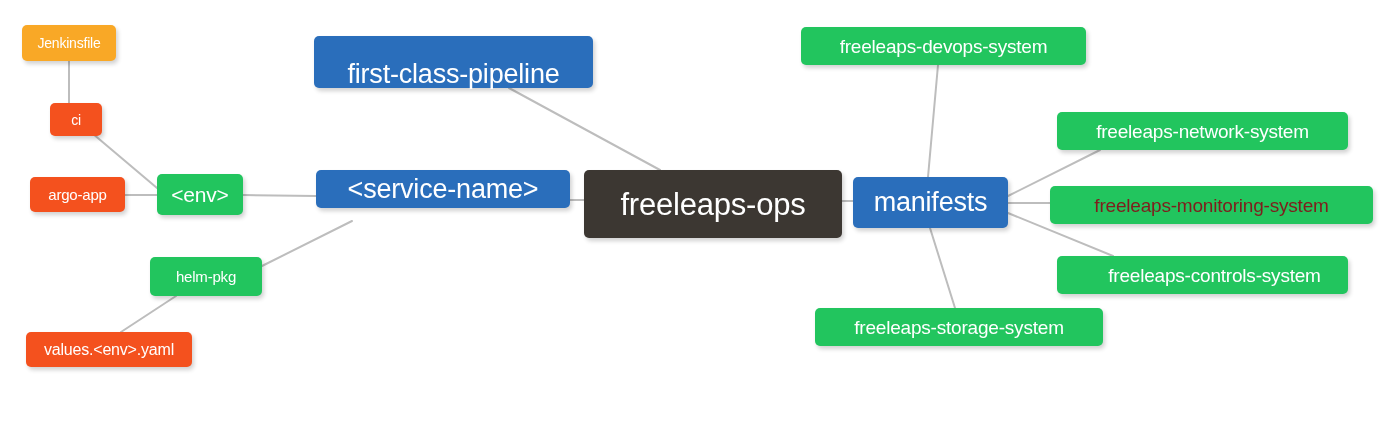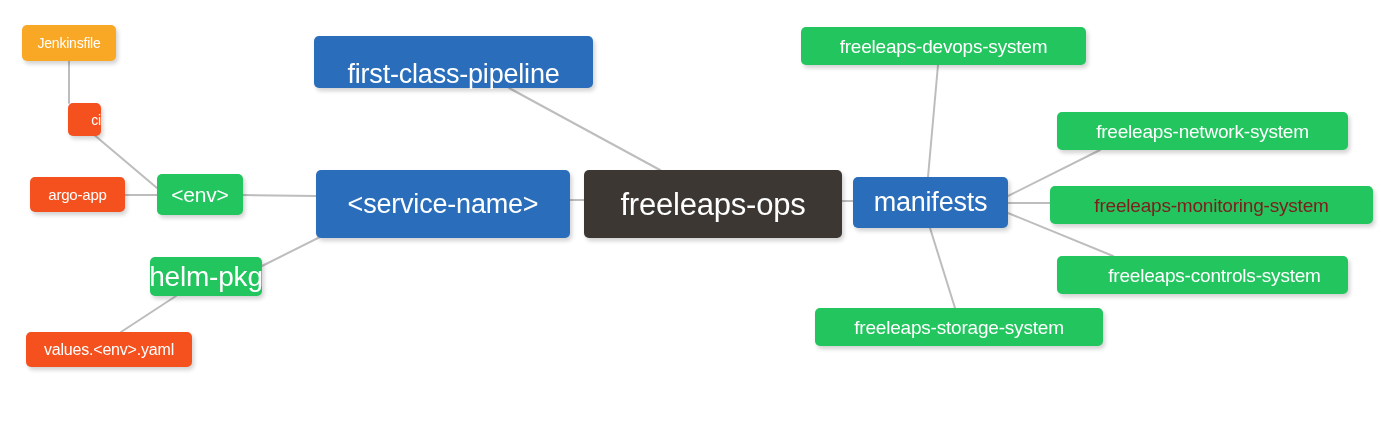--- a/index.html
+++ b/index.html
@@ -60,36 +60,36 @@
       <line x1="928" y1="177" x2="938" y2="65" stroke="#bdbdbd" stroke-width="2" stroke-linecap="round"></line>
       <line x1="1008" y1="196" x2="1100" y2="150" stroke="#bdbdbd" stroke-width="2" stroke-linecap="round"></line>
       <line x1="1008" y1="203" x2="1050" y2="203" stroke="#bdbdbd" stroke-width="2" stroke-linecap="round"></line>
       <line x1="1008" y1="213" x2="1113" y2="256" stroke="#bdbdbd" stroke-width="2" stroke-linecap="round"></line>
       <line x1="930" y1="228" x2="955" y2="308" stroke="#bdbdbd" stroke-width="2" stroke-linecap="round"></line>
     </svg>
   <div id="node-layer">
       <div class="node" style="left: 22px; top: 25px; width: 94px; height: 36px; background: rgb(249, 168, 38); font-size: 14px; color: rgb(255, 255, 255);">
         <span class="node-label">Jenkinsfile</span>
       </div>
-      <div class="node" style="left: 68px; top: 103px; width: 33px; height: 33px; background: rgb(244, 81, 30); font-size: 14px; color: rgb(255, 255, 255); justify-content: flex-end;">
+      <div class="node" style="left: 50px; top: 103px; width: 52px; height: 33px; background: rgb(244, 81, 30); font-size: 14px; color: rgb(255, 255, 255);">
         <span class="node-label">ci</span>
       </div>
       <div class="node" style="left: 30px; top: 177px; width: 95px; height: 35px; background: rgb(244, 81, 30); font-size: 15px; color: rgb(255, 255, 255);">
         <span class="node-label">argo-app</span>
       </div>
       <div class="node" style="left: 157px; top: 174px; width: 86px; height: 41px; background: rgb(34, 197, 94); font-size: 21px; color: rgb(255, 255, 255);">
         <span class="node-label">&lt;env&gt;</span>
       </div>
-      <div class="node" style="left: 316px; top: 170px; width: 254px; height: 68px; background: rgb(42, 110, 187); font-size: 27px; color: rgb(255, 255, 255);">
+      <div class="node" style="left: 316px; top: 170px; width: 254px; height: 38px; background: rgb(42, 110, 187); font-size: 27px; color: rgb(255, 255, 255);">
         <span class="node-label">&lt;service-name&gt;</span>
       </div>
       <div class="node" style="left: 314px; top: 36px; width: 279px; height: 52px; background: rgb(42, 110, 187); font-size: 27px; color: rgb(255, 255, 255); align-items: flex-end;">
         <span class="node-label">first-class-pipeline</span>
       </div>
-      <div class="node" style="left: 150px; top: 257px; width: 112px; height: 39px; background: rgb(34, 197, 94); font-size: 28px; color: rgb(255, 255, 255);">
+      <div class="node" style="left: 150px; top: 257px; width: 112px; height: 39px; background: rgb(34, 197, 94); font-size: 15px; color: rgb(255, 255, 255);">
         <span class="node-label">helm-pkg</span>
       </div>
       <div class="node" style="left: 10px; top: 332px; width: 166px; height: 35px; background: rgb(244, 81, 30); font-size: 16px; color: rgb(255, 255, 255); margin-left: 16px;">
         <span class="node-label">values.&lt;env&gt;.yaml</span>
       </div>
       <div class="node" style="left: 584px; top: 170px; width: 258px; height: 68px; background: rgb(60, 55, 50); font-size: 31px; color: rgb(255, 255, 255);">
         <span class="node-label">freeleaps-ops</span>
       </div>
       <div class="node" style="left: 853px; top: 177px; width: 155px; height: 51px; background: rgb(42, 110, 187); font-size: 27px; color: rgb(255, 255, 255);">
         <span class="node-label">manifests</span>

